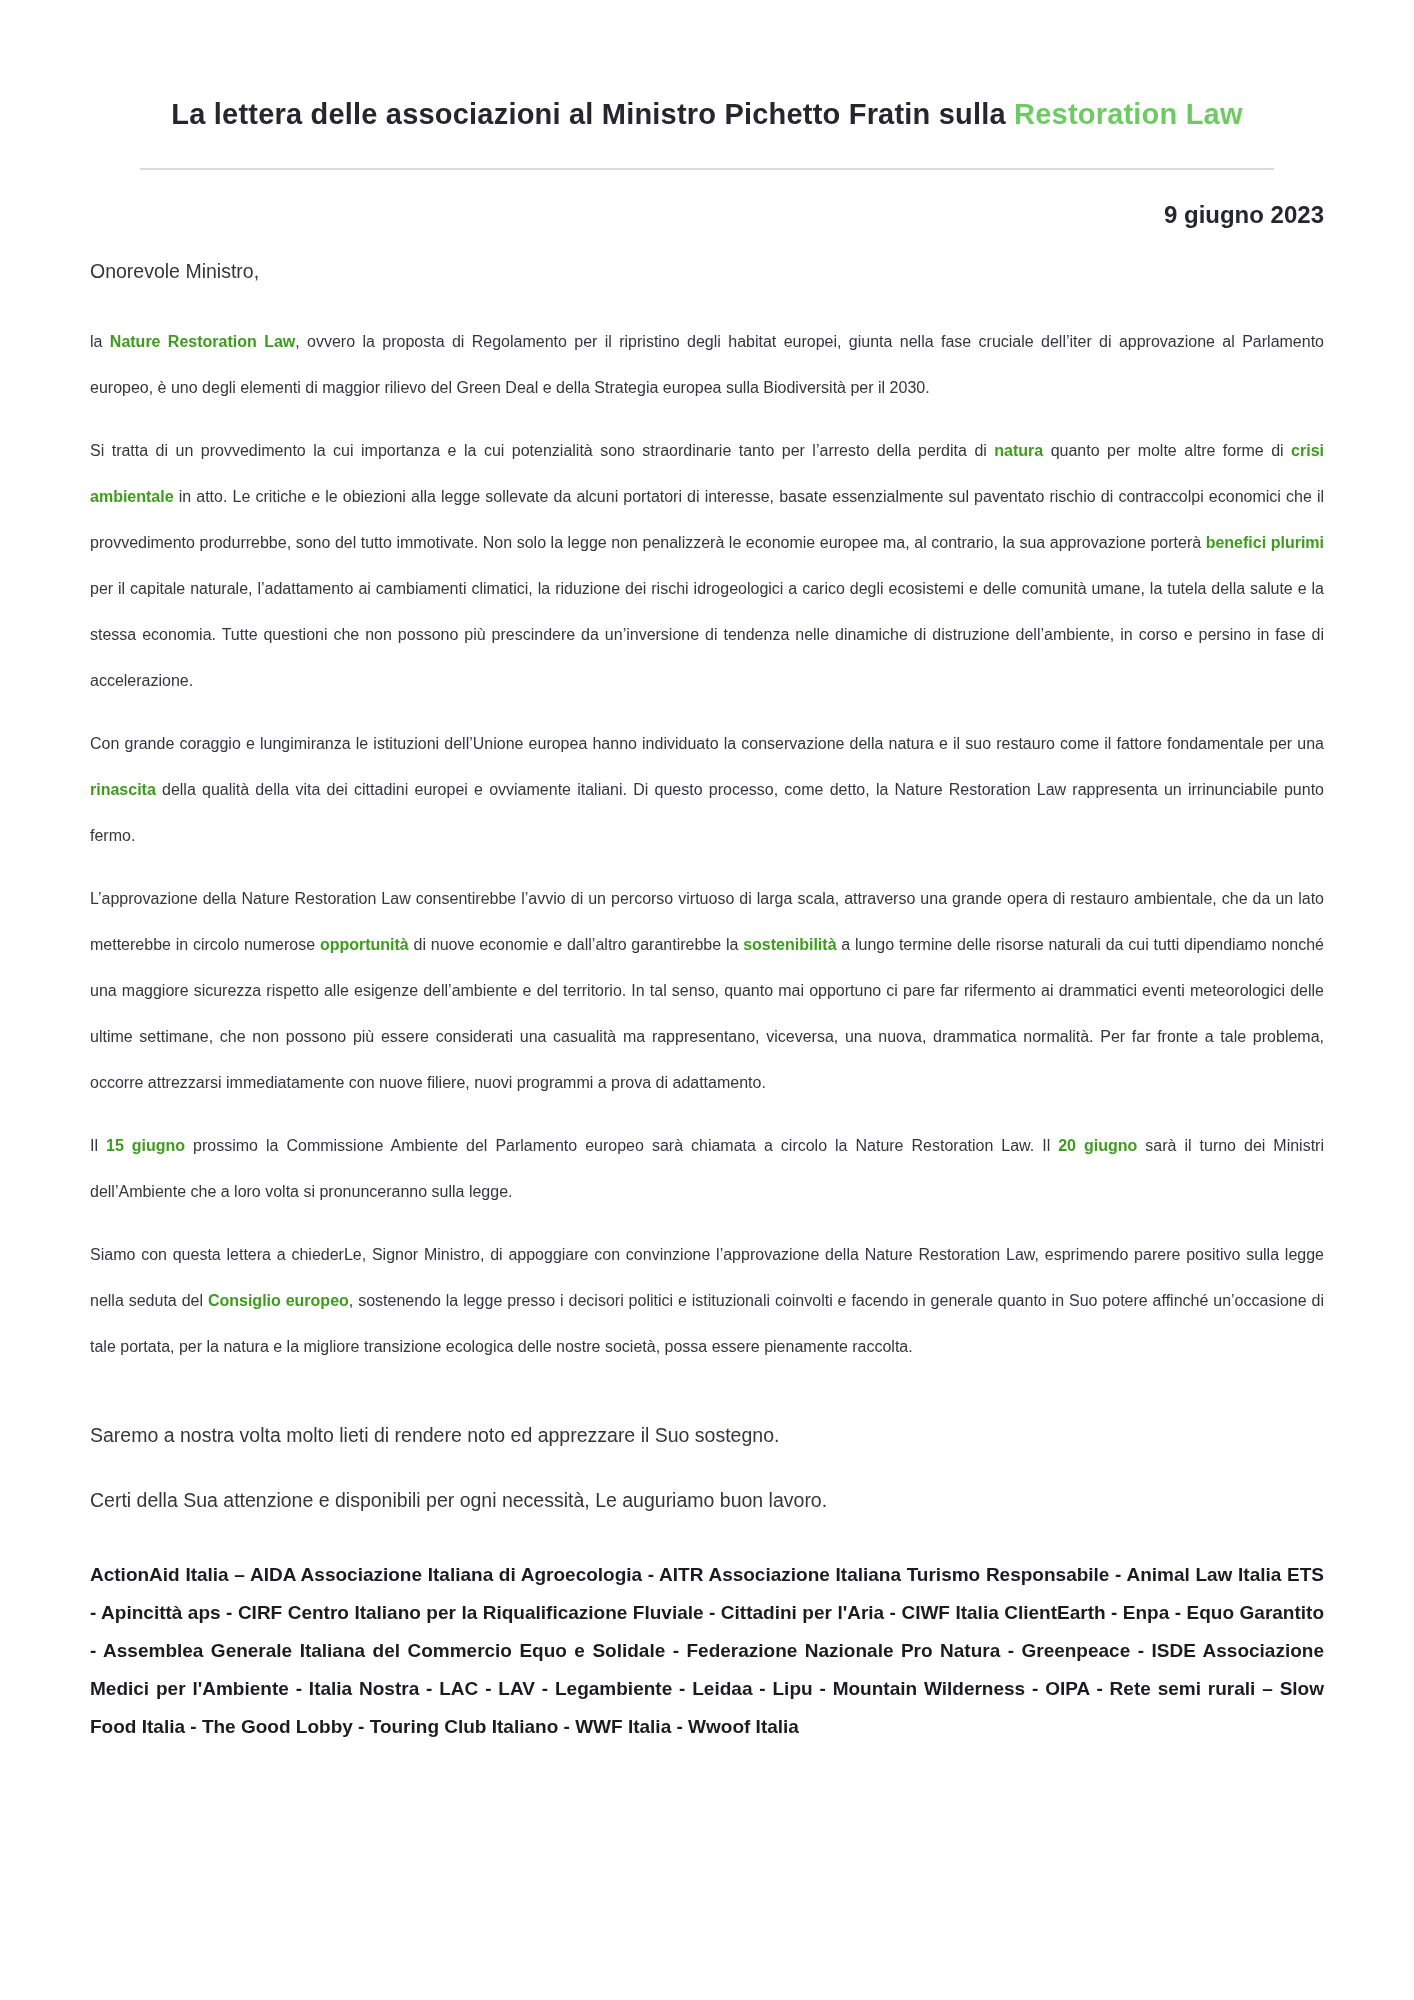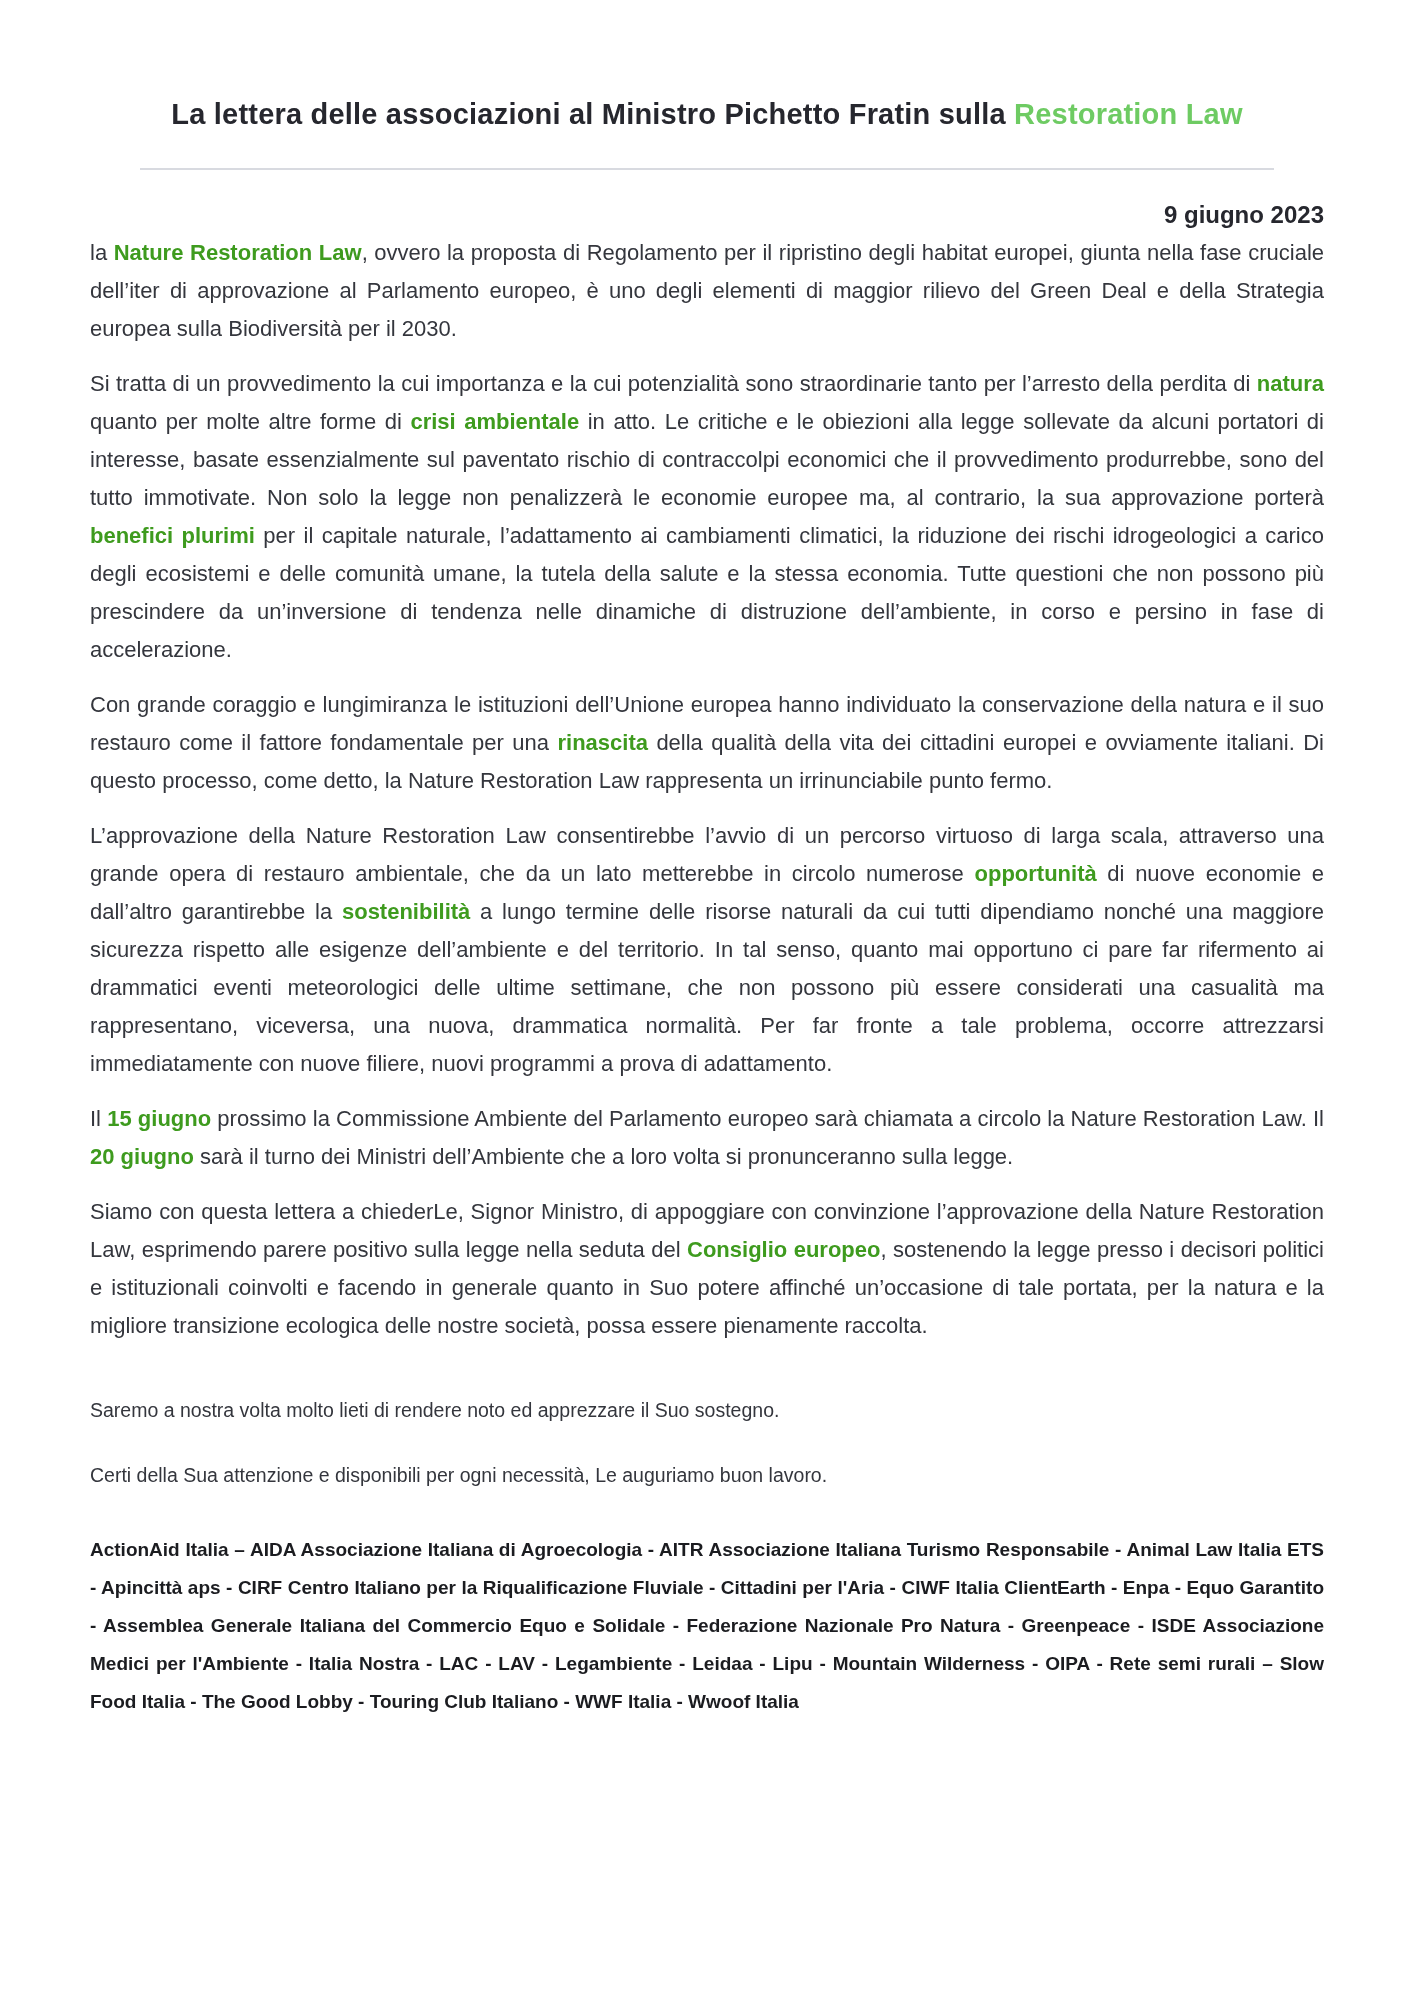--- a/index.html
+++ b/index.html
@@ -45,22 +45,22 @@
     line-height:38px;
     color:var(--title-text);
   }
   .salutation{
     margin:18px 0 29px 0;
     font-size:19.5px;
     line-height:38px;
   }
   .body-paragraphs p{
     margin:0 0 17px 0;
-    font-size:22px;
-    line-height:38px;
+    font-size:16px;
+    line-height:46px;
     text-align:justify;
   }
   .body-paragraphs .em-green,
   .em-green{
     color:var(--emphasis);
     font-weight:700;
   }
   .closing{
     font-size:19.5px;
     line-height:38px;
@@ -84,20 +84,21 @@
 
   <h1 class="title">
     <span>La lettera delle associazioni al Ministro Pichetto Fratin sulla</span>
     <span class="accent">Restoration Law</span>
   </h1>
 
   <hr class="rule">
 
   <p class="date">9 giugno 2023</p>
 
+  <p class="salutation">Onorevole Ministro,</p>
 
   <div class="body-paragraphs">
       <p><span>la </span><span class="em-green">Nature Restoration Law</span><span>, ovvero la proposta di Regolamento per il ripristino degli habitat europei, giunta nella fase cruciale dell’iter di approvazione al Parlamento europeo, è uno degli elementi di maggior rilievo del Green Deal e della Strategia europea sulla Biodiversità per il 2030.</span></p>
       <p><span>Si tratta di un provvedimento la cui importanza e la cui potenzialità sono straordinarie tanto per l’arresto della perdita di </span><span class="em-green">natura</span><span> quanto per molte altre forme di </span><span class="em-green">crisi ambientale</span><span> in atto. Le critiche e le obiezioni alla legge sollevate da alcuni portatori di interesse, basate essenzialmente sul paventato rischio di contraccolpi economici che il provvedimento produrrebbe, sono del tutto immotivate. Non solo la legge non penalizzerà le economie europee ma, al contrario, la sua approvazione porterà </span><span class="em-green">benefici plurimi</span><span> per il capitale naturale, l’adattamento ai cambiamenti climatici, la riduzione dei rischi idrogeologici a carico degli ecosistemi e delle comunità umane, la tutela della salute e la stessa economia. Tutte questioni che non possono più prescindere da un’inversione di tendenza nelle dinamiche di distruzione dell’ambiente, in corso e persino in fase di accelerazione.</span></p>
       <p><span>Con grande coraggio e lungimiranza le istituzioni dell’Unione europea hanno individuato la conservazione della natura e il suo restauro come il fattore fondamentale per una </span><span class="em-green">rinascita</span><span> della qualità della vita dei cittadini europei e ovviamente italiani. Di questo processo, come detto, la Nature Restoration Law rappresenta un irrinunciabile punto fermo.</span></p>
       <p><span>L’approvazione della Nature Restoration Law consentirebbe l’avvio di un percorso virtuoso di larga scala, attraverso una grande opera di restauro ambientale, che da un lato metterebbe in circolo numerose </span><span class="em-green">opportunità</span><span> di nuove economie e dall’altro garantirebbe la </span><span class="em-green">sostenibilità</span><span> a lungo termine delle risorse naturali da cui tutti dipendiamo nonché una maggiore sicurezza rispetto alle esigenze dell’ambiente e del territorio. In tal senso, quanto mai opportuno ci pare far rifermento ai drammatici eventi meteorologici delle ultime settimane, che non possono più essere considerati una casualità ma rappresentano, viceversa, una nuova, drammatica normalità. Per far fronte a tale problema, occorre attrezzarsi immediatamente con nuove filiere, nuovi programmi a prova di adattamento.</span></p>
       <p><span>Il </span><span class="em-green">15 giugno</span><span> prossimo la Commissione Ambiente del Parlamento europeo sarà chiamata a circolo la Nature Restoration Law. Il </span><span class="em-green">20 giugno</span><span> sarà il turno dei Ministri dell’Ambiente che a loro volta si pronunceranno sulla legge.</span></p>
       <p><span>Siamo con questa lettera a chiederLe, Signor Ministro, di appoggiare con convinzione l’approvazione della Nature Restoration Law, esprimendo parere positivo sulla legge nella seduta del </span><span class="em-green">Consiglio europeo</span><span>, sostenendo la legge presso i decisori politici e istituzionali coinvolti e facendo in generale quanto in Suo potere affinché un’occasione di tale portata, per la natura e la migliore transizione ecologica delle nostre società, possa essere pienamente raccolta.</span></p>
     </div>
 

